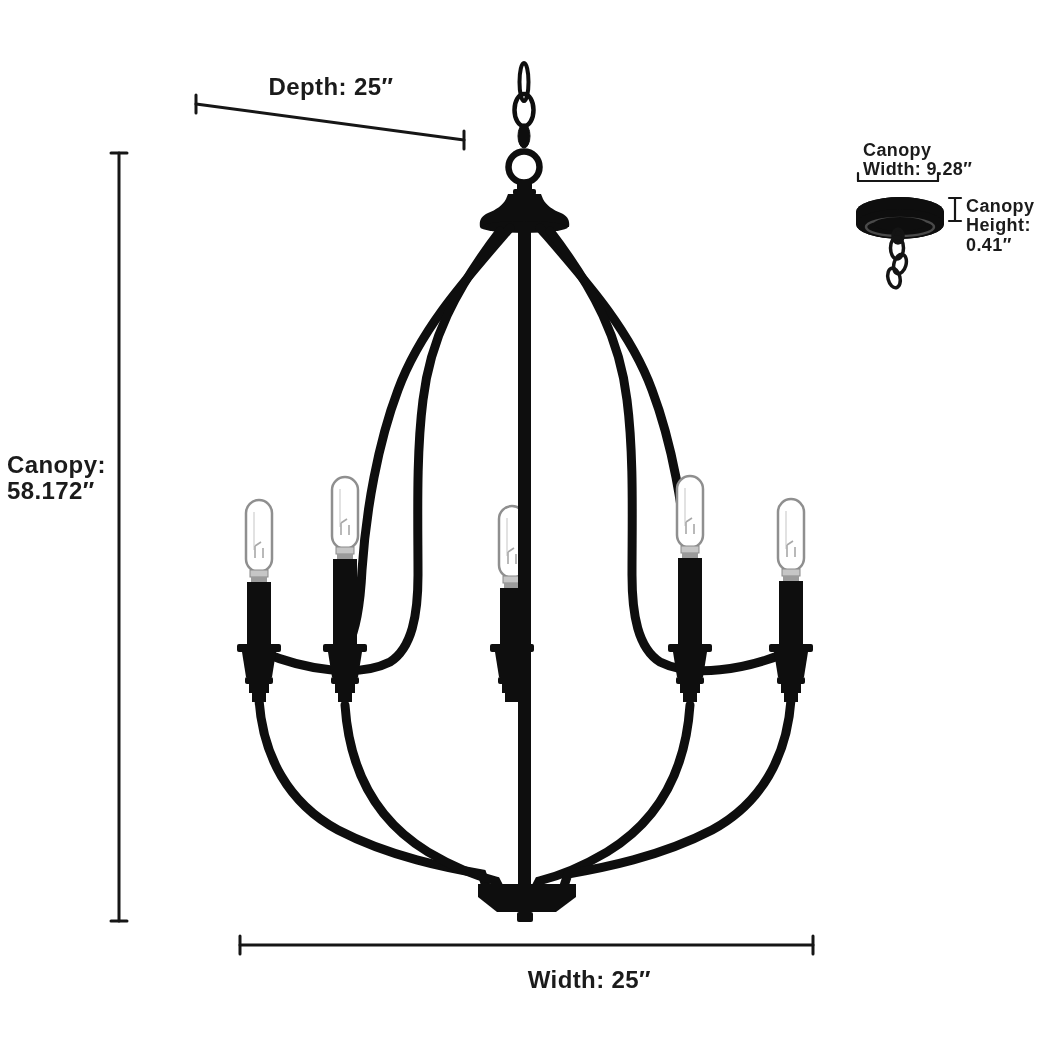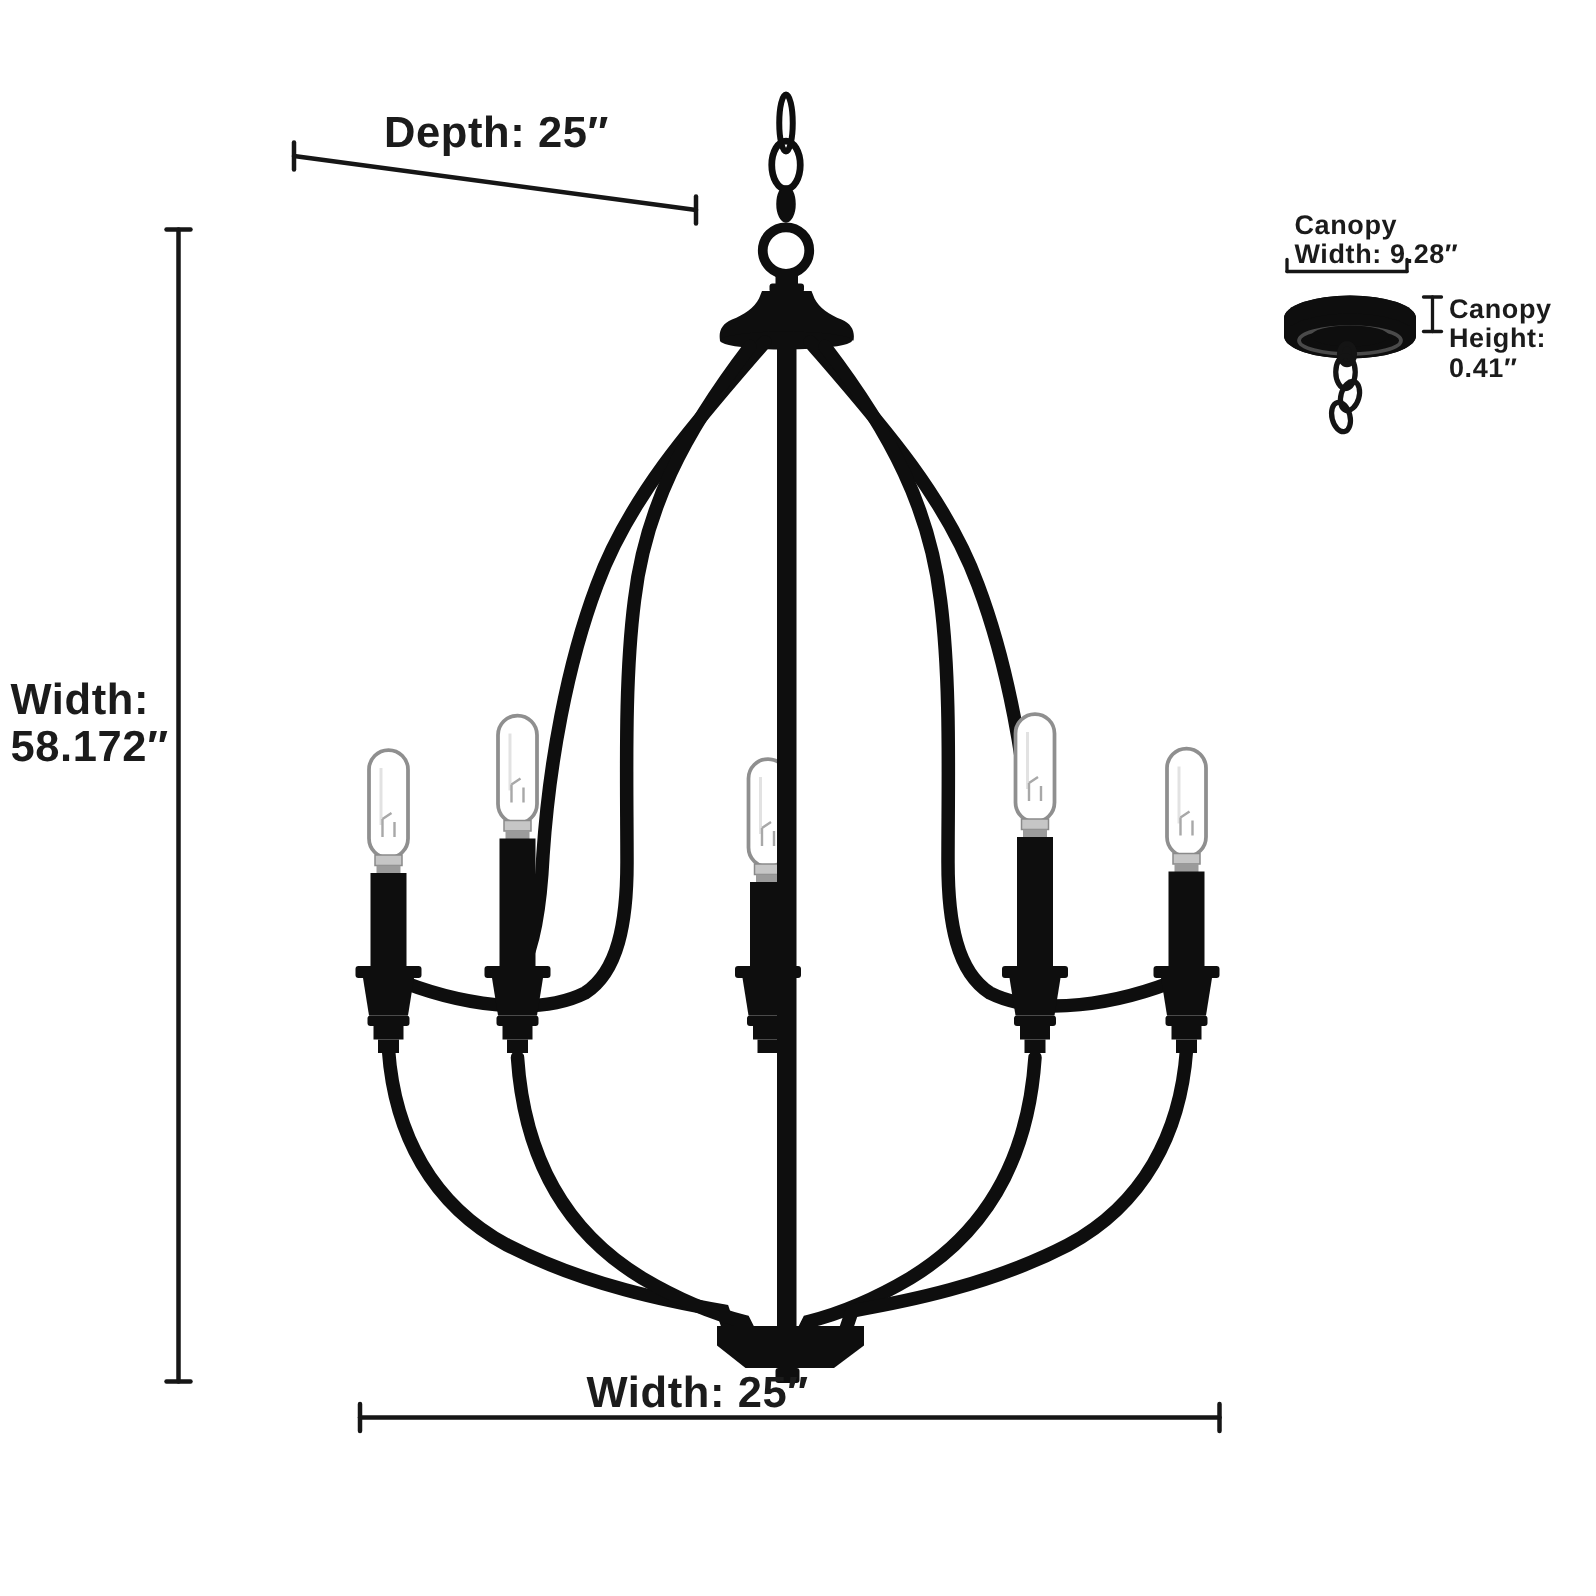--- a/index.html
+++ b/index.html
@@ -4,21 +4,21 @@
 <style>
   html,body{margin:0;padding:0;background:#ffffff;}
   #stage{
     position:relative;width:1064px;height:1064px;background:#ffffff;overflow:hidden;
     font-family:"Liberation Sans","DejaVu Sans",sans-serif;
   }
   .dim-label{
     position:absolute;font-weight:600;color:#1b1b1b;letter-spacing:.4px;
     font-family:"Liberation Sans","DejaVu Sans",sans-serif;
   }
-  .dim-label--lg{font-size:29px;line-height:1.08;}
+  .dim-label--lg{font-size:24px;line-height:1.08;}
   .dim-label--sm{font-size:18px;line-height:1.08;}
   .dim-label span{display:block;}
   svg{position:absolute;left:0;top:0;}
 </style>
 </head>
 <body>
 
 <div id="stage">
 
   <svg width="1064" height="1064" viewBox="0 0 1064 1064">
@@ -171,25 +171,25 @@
         <line x1="955" y1="198" x2="955" y2="221"></line>
         <line x1="949" y1="198" x2="961" y2="198"></line>
         <line x1="949" y1="221" x2="961" y2="221"></line>
       </g>
     </g>
   </svg>
 
   <div class="dim-label dim-label--lg" style="left:196px;top:74px;width:270px;text-align:center;">Depth: 25″</div>
 
   <div class="dim-label dim-label--lg" style="left:7px;top:452px;">
-    <span>Width:</span>
+    <span>Canopy:</span>
     <span>58.172″</span>
   </div>
 
-  <div class="dim-label dim-label--lg" style="left:391px;top:914px;width:260px;text-align:left;">Width: 25″</div>
+  <div class="dim-label dim-label--lg" style="left:391px;top:967px;width:260px;text-align:right;">Width: 25″</div>
 
   <div class="dim-label dim-label--sm" style="left:863px;top:141px;">
     <span>Canopy</span>
     <span>Width: 9.28″</span>
   </div>
 
   <div class="dim-label dim-label--sm" style="left:966px;top:197px;">
     <span>Canopy</span>
     <span>Height: 0.41″</span>
   </div>

